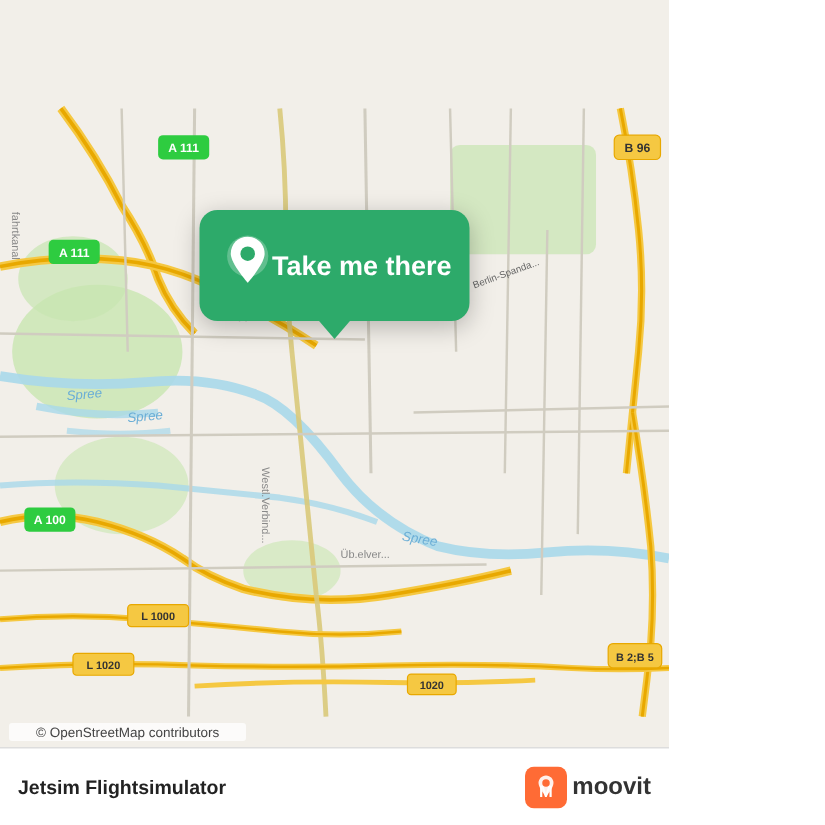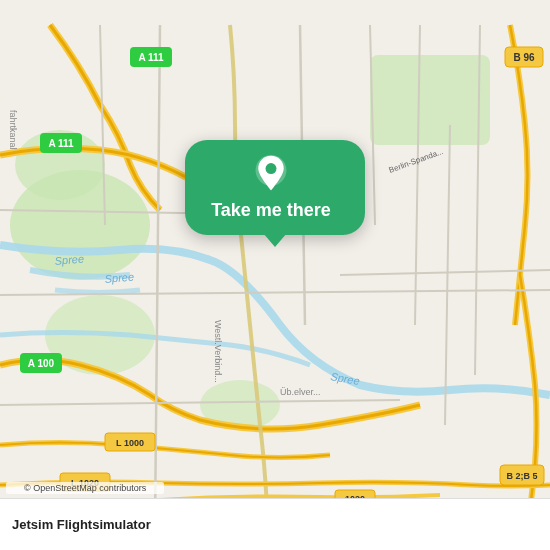--- a/index.html
+++ b/index.html
@@ -1,19 +1,19 @@
 <!DOCTYPE html>
 <html><head>
   <meta charset="utf-8">
   <style>
     * { margin: 0; padding: 0; box-sizing: border-box; }
     body { width: 550px; height: 550px; overflow: hidden; font-family: Arial, sans-serif; }
     
     #map-container {
-      width: 550px;
+      width: 446px;
       height: 550px;
       position: relative;
       background-color: #f2efe9;
     }
 
     
     .map-bg {
       width: 100%;
       height: 100%;
       position: absolute;
@@ -68,25 +68,25 @@
     }
 
     
     #popup-card {
       position: absolute;
       top: 140px;
       left: 50%;
       transform: translateX(-50%);
       width: 180px;
       background: #2daa6a;
-      border-radius: 22px;
-      display: flex;
-      flex-direction: column;
+      border-radius: 12px;
+      display: flex;
+      flex-direction: row;
       align-items: center;
-      padding: 14px 24px 14px 16px;
+      padding: 14px 12px 14px 16px;
       box-shadow: 0 4px 16px rgba(0,0,0,0.25);
     }
 
     .popup-pin {
       width: 40px;
       height: 40px;
       margin-bottom: 6px;
     }
 
     #popup-card::after {
@@ -229,14 +229,25 @@
   </div>
 
   <div class="osm-attr">
     <span>© OpenStreetMap contributors</span>
   </div>
 
   <div id="bottom-bar">
     <div class="bottom-bar-left">
       <span class="bottom-title">Jetsim Flightsimulator</span>
     </div>
+    <div class="moovit-logo">
+
+      <svg class="moovit-icon" viewBox="0 0 28 28" xmlns="http://www.w3.org/2000/svg">
+        <rect width="28" height="28" rx="6" fill="#ff6b35"></rect>
+        <text x="14" y="20" text-anchor="middle" font-size="11" font-weight="bold" fill="white">M</text>
+
+        <path d="M14 6 C11 6 9 8.5 9 11 C9 14.5 14 20 14 20 C14 20 19 14.5 19 11 C19 8.5 17 6 14 6Z" fill="white" opacity="0.9"></path>
+        <circle cx="14" cy="11" r="2.5" fill="#ff6b35"></circle>
+      </svg>
+      <span class="moovit-text">moovit</span>
+    </div>
   </div>
 </div>
 
 </body></html>

